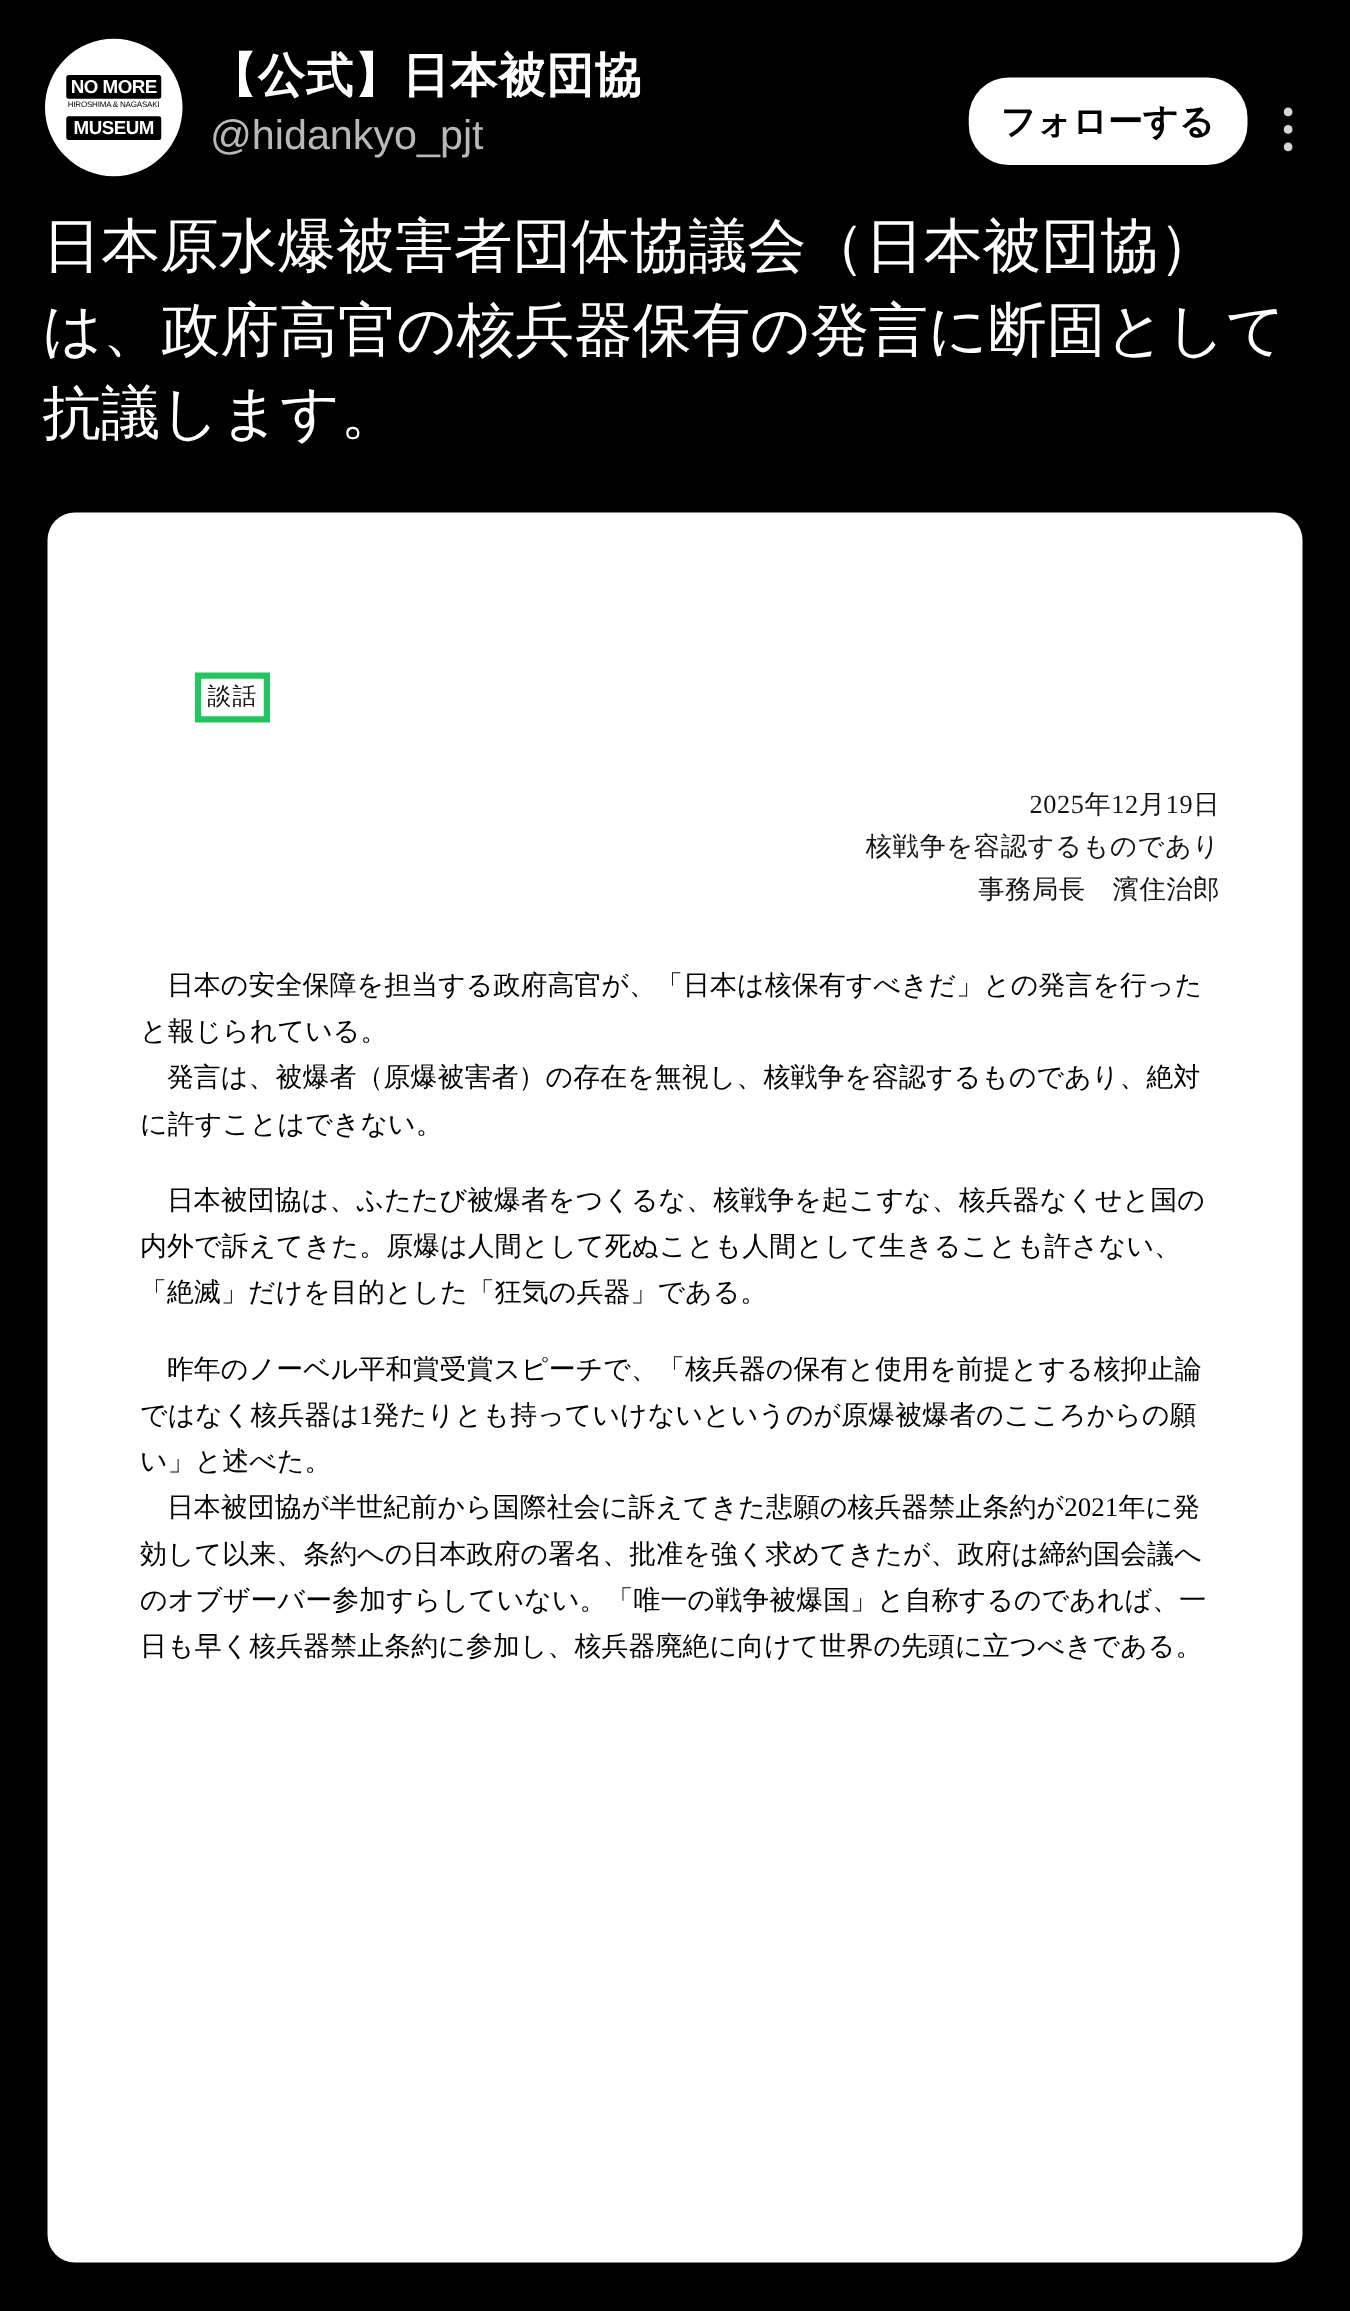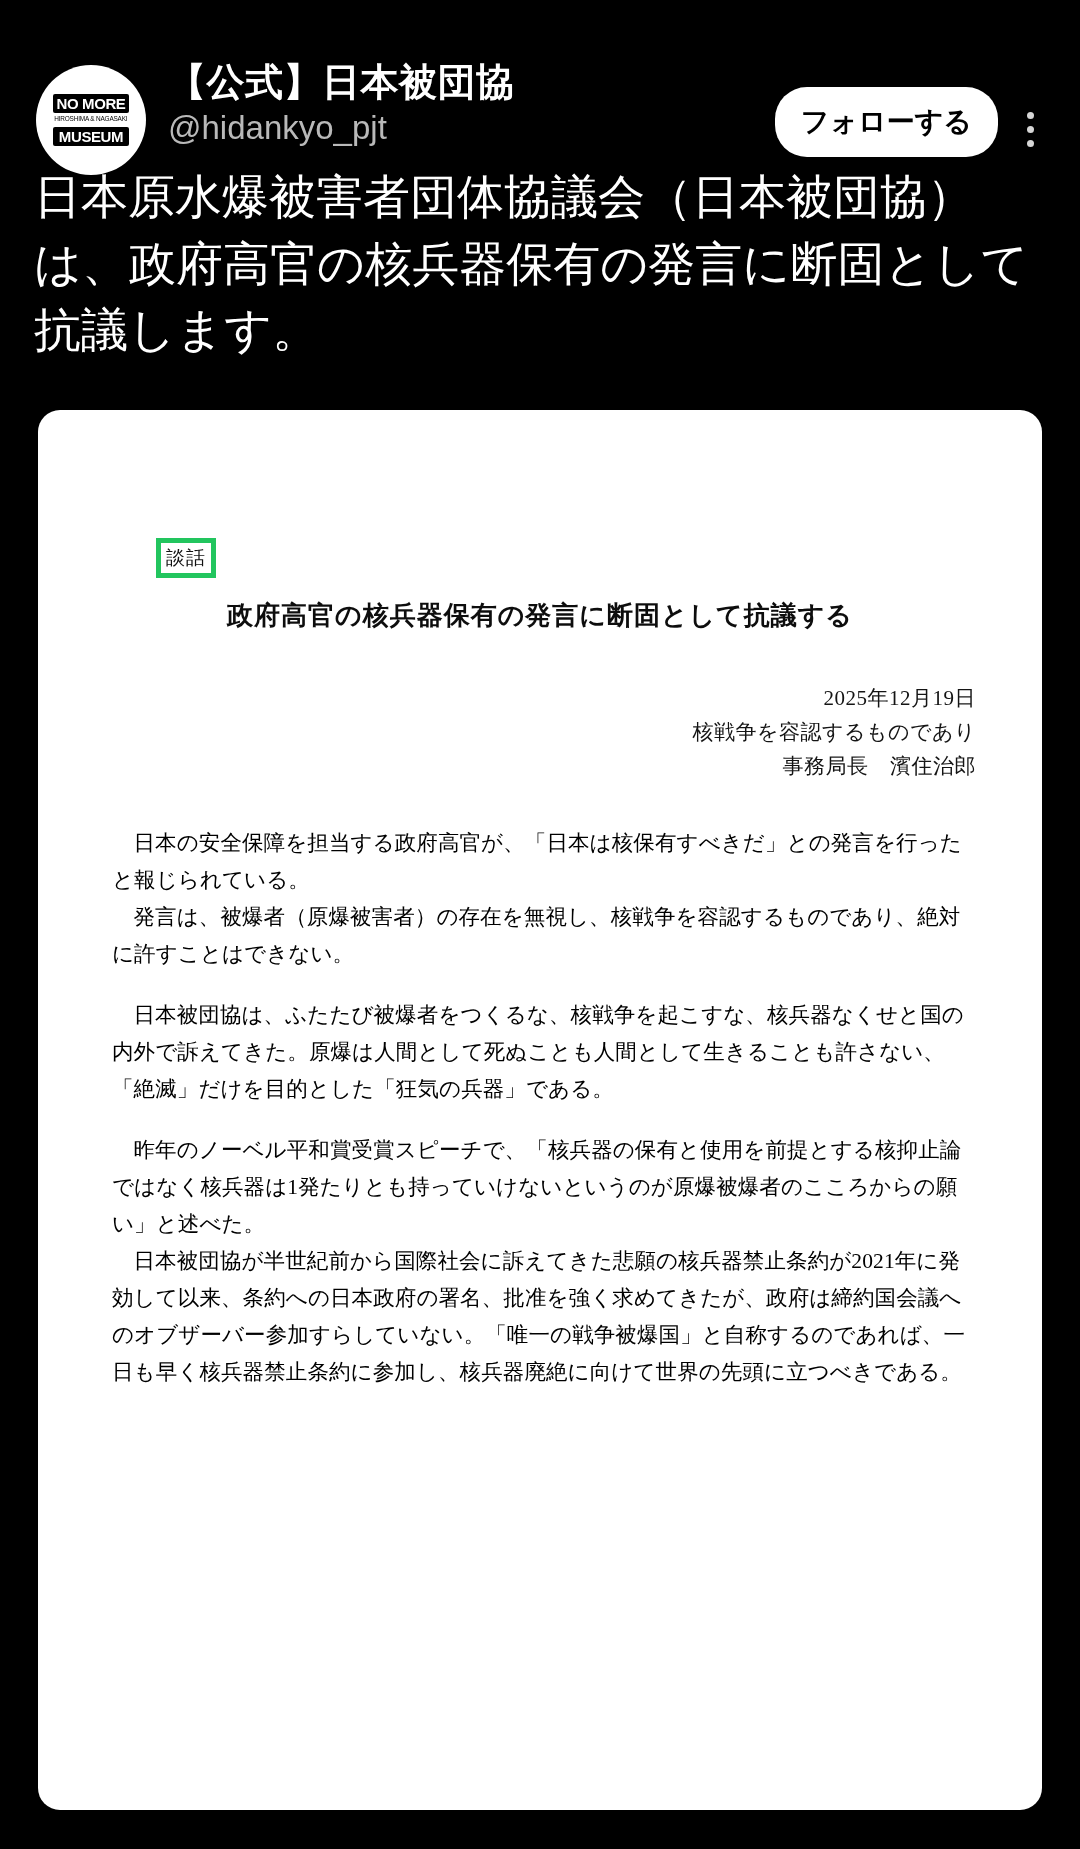--- a/index.html
+++ b/index.html
@@ -20,22 +20,22 @@
     position: relative;
     width: 1080px;
     height: 1849px;
     background: #000000;
     box-sizing: border-box;
   }
 
   
   .post-header {
     display: flex;
-    align-items: flex-start;
-    padding: 63px 28px 0 36px;
+    align-items: center;
+    padding: 20px 28px 0 36px;
     box-sizing: border-box;
     height: 150px;
   }
 
   .avatar {
     position: relative;
     flex: 0 0 auto;
     width: 110px;
     height: 110px;
     border-radius: 50%;
@@ -239,21 +239,20 @@
       <span></span>
       <span></span>
     </div>
   </div>
 
   <div class="post-text">日本原水爆被害者団体協議会（日本被団協）は、政府高官の核兵器保有の発言に断固として抗議します。</div>
 
   <div class="doc-card">
     <div class="doc-inner">
       <div class="doc-tag">談話</div>
-      <div class="doc-title">政府高官の核兵器保有の発言に断固として抗議する</div>
       <div class="doc-meta">
         <div>2025年12月19日</div>
         <div>核戦争を容認するものであり</div>
         <div>事務局長　濱住治郎</div>
       </div>
       <div class="doc-body">
         <p>日本の安全保障を担当する政府高官が、「日本は核保有すべきだ」との発言を行ったと報じられている。</p>
         <p>発言は、被爆者（原爆被害者）の存在を無視し、核戦争を容認するものであり、絶対に許すことはできない。</p>
         <p class="spaced">日本被団協は、ふたたび被爆者をつくるな、核戦争を起こすな、核兵器なくせと国の内外で訴えてきた。原爆は人間として死ぬことも人間として生きることも許さない、「絶滅」だけを目的とした「狂気の兵器」である。</p>
         <p class="spaced">昨年のノーベル平和賞受賞スピーチで、「核兵器の保有と使用を前提とする核抑止論ではなく核兵器は1発たりとも持っていけないというのが原爆被爆者のこころからの願い」と述べた。</p>

